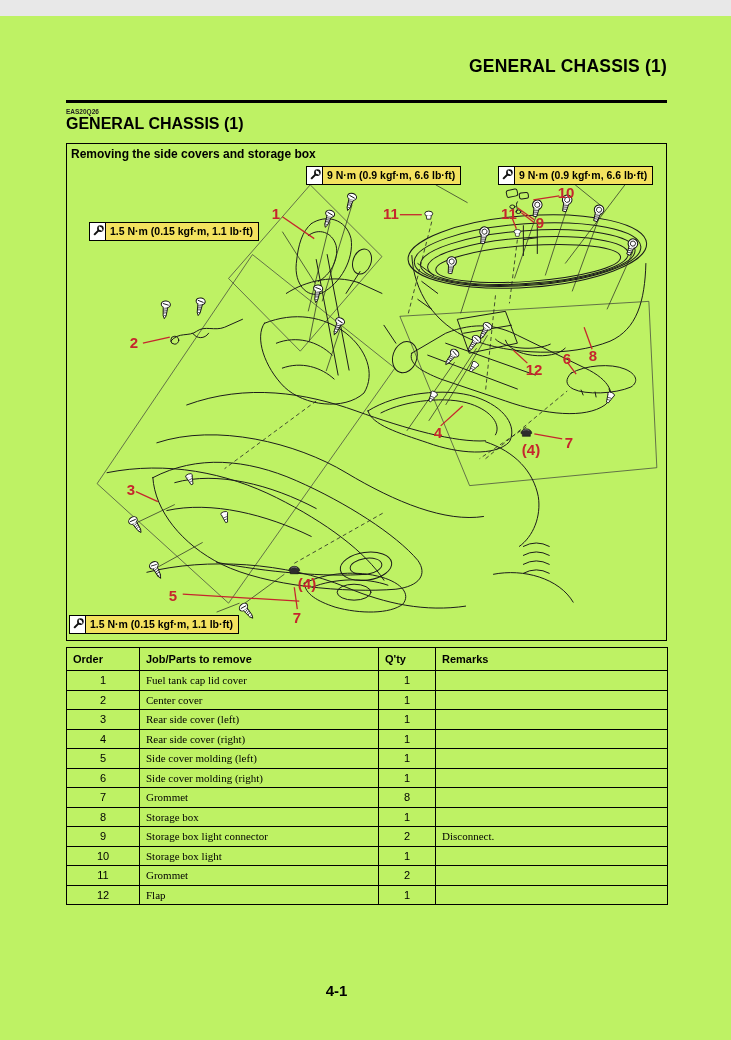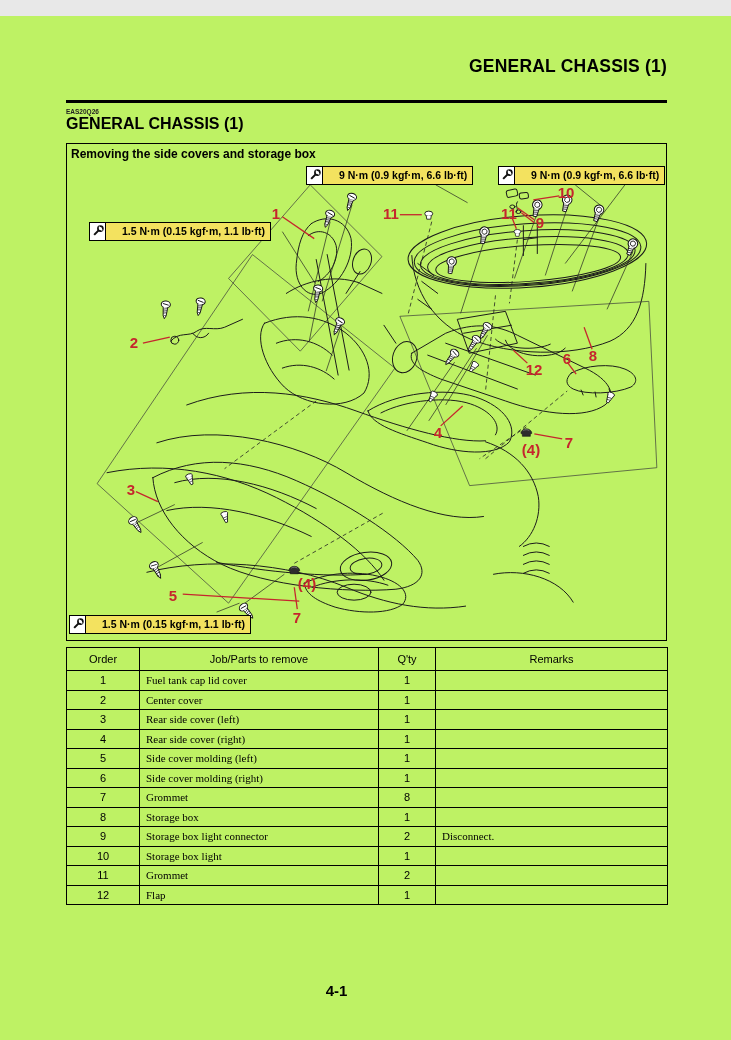--- a/index.html
+++ b/index.html
@@ -14,25 +14,25 @@
   .art{position:absolute;top:0;left:0;width:100%;height:100%;}
   .ln{fill:none;stroke:#1a1a1a;stroke-width:1;stroke-linecap:round;stroke-linejoin:round;}
   .thin{fill:none;stroke:#3a3a3a;stroke-width:.7;}
   .axis{fill:none;stroke:#222;stroke-width:.7;}
   .dsh{fill:none;stroke:#222;stroke-width:.8;stroke-dasharray:4 3;}
   .red{fill:none;stroke:#c5262d;stroke-width:1.3;}
   .co{position:absolute;transform:translate(-50%,-50%);color:#c5262d;font-size:15px;font-weight:bold;z-index:4;white-space:nowrap;}
   .torque{position:absolute;display:flex;align-items:stretch;background:#f3e25f;border:1.5px solid #000;
           font-size:10.5px;font-weight:bold;z-index:5;line-height:1;}
   .torque .wr{width:15px;background:#fff;border-right:1.5px solid #000;display:flex;align-items:center;justify-content:center;}
-  .torque .tx{padding:3px 5px 3px 16px;white-space:nowrap;}
+  .torque .tx{padding:3px 5px 3px 4px;white-space:nowrap;}
   table.parts{position:absolute;top:631px;left:66px;width:601px;border-collapse:collapse;table-layout:fixed;
           font-size:11px;}
   .parts th,.parts td{border:1.2px solid #000;padding:0 6px;overflow:hidden;white-space:nowrap;}
-  .parts th{height:22px;font-weight:normal;text-align:center;}
+  .parts th{height:22px;font-weight:bold;text-align:left;}
   .parts td{height:18.5px;}
   .parts td.c{text-align:center;padding:0;}
   .parts td.l{text-align:left;font-family:Liberation Serif, serif;}
   .page-number{position:absolute;top:966px;left:0;width:673px;text-align:center;font-size:15px;font-weight:bold;}
 </style>
 </head>
 <body>
 
 <div class="page">
 

